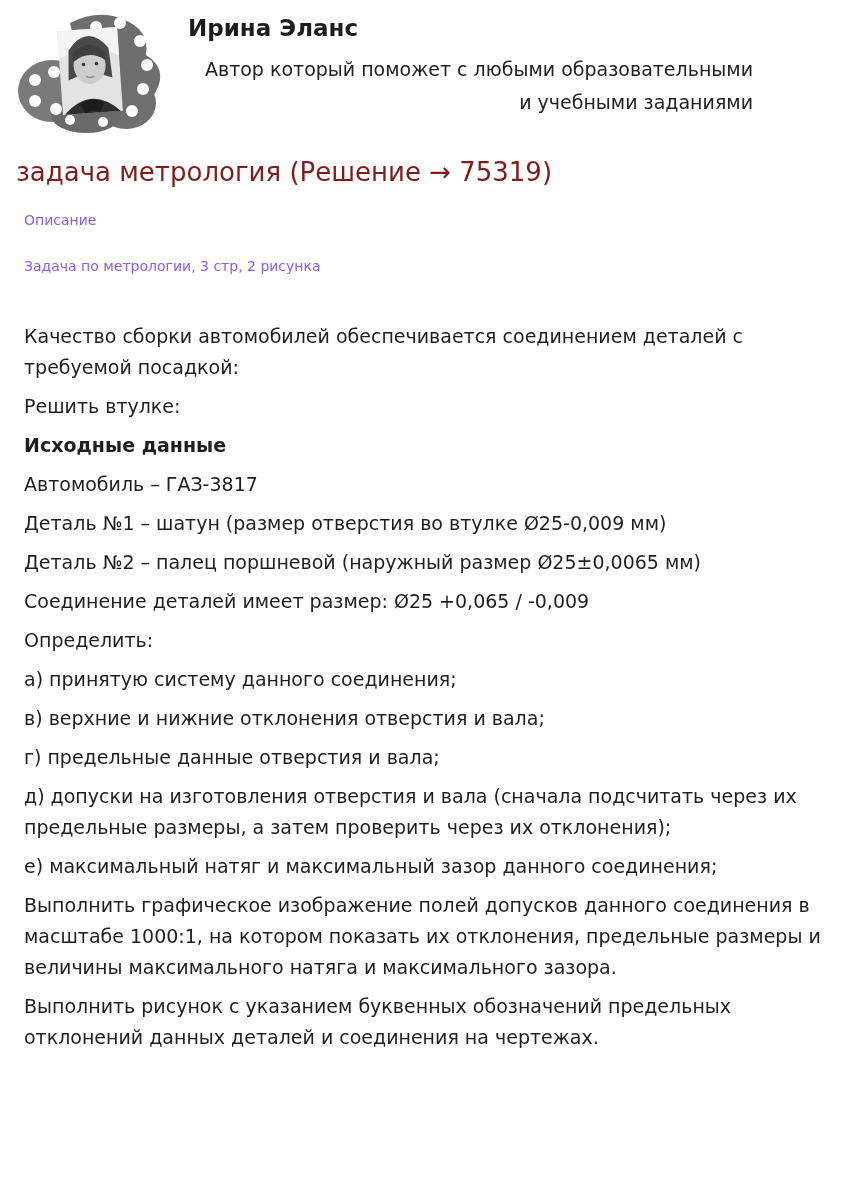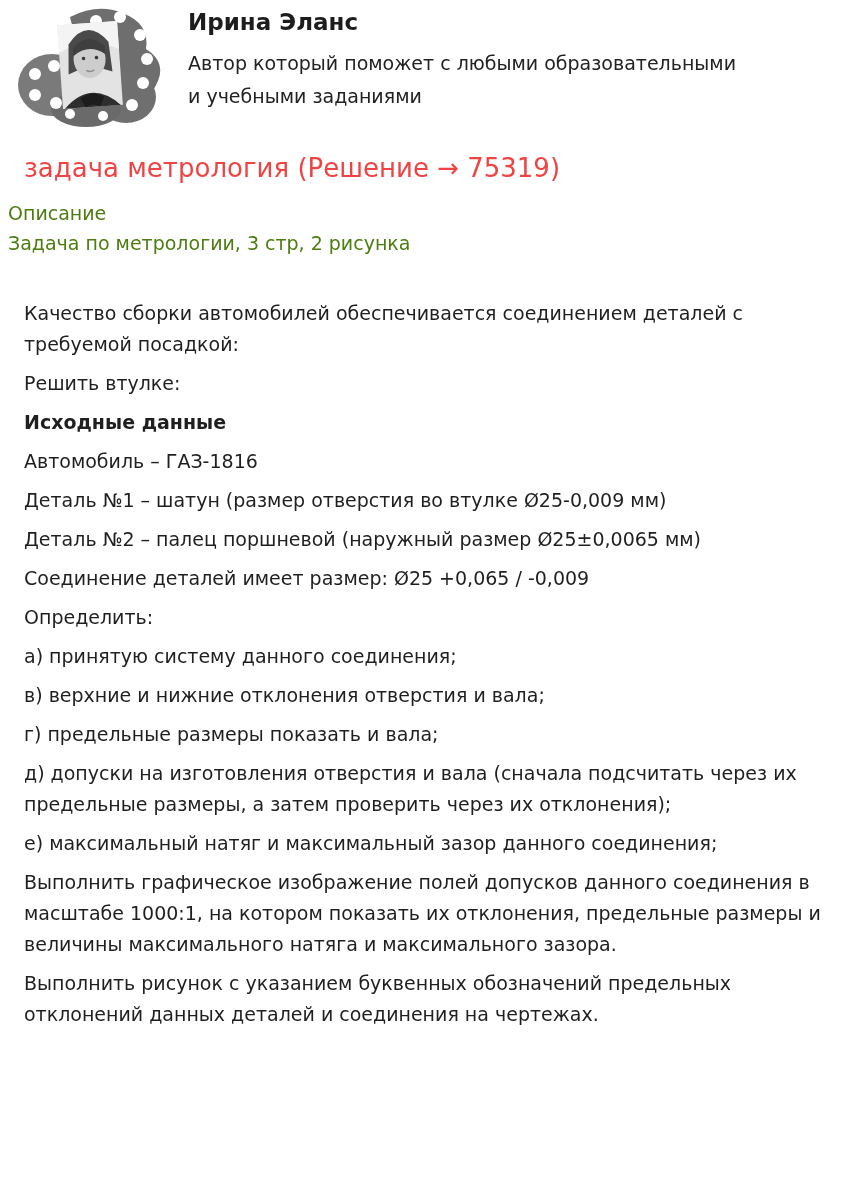--- a/index.html
+++ b/index.html
@@ -14,21 +14,21 @@
     width: 847px;
     margin: 0;
     padding: 0 8px;
   }
 
   
   .profile {
     display: flex;
     align-items: flex-start;
     gap: 18px;
-    padding-top: 1px;
+    padding-top: 7px;
     min-height: 130px;
   }
   .avatar {
     flex: 0 0 auto;
     width: 162px;
     height: 127px;
   }
   .profile-text { padding-top: 8px; }
   .author-name {
     margin: 0 0 10px 0;
@@ -36,35 +36,36 @@
     font-weight: bold;
     color: #1d1d1d;
     line-height: 1.2;
   }
   .author-desc {
     margin: 0;
     font-size: 19px;
     line-height: 33px;
     color: #222222;
     max-width: 565px;
+    text-align: right;
   }
 
   
   .page-title {
-    margin: 22px 0 13px 16px;
+    margin: 22px 0 13px 8px;
     font-size: 26px;
     font-weight: normal;
-    color: #ef4444;
+    color: #7f1d1d;
     line-height: 1.25;
   }
   .meta p {
-    margin: 0;
-    font-size: 19px;
+    margin: 16px;
+    font-size: 14px;
     line-height: 30px;
-    color: #4d7c0f;
+    color: #8b5cf6;
   }
 
   
   .body-text { margin-top: 40px; padding-bottom: 14px; }
   .para {
     margin: 0 0 8px 16px;
     font-size: 19px;
     line-height: 31px;
     color: #1f1f1f;
     max-width: 812px;
@@ -126,28 +127,28 @@
     <div class="meta">
       <p>Описание</p>
       <p>Задача по метрологии, 3 стр, 2 рисунка</p>
     </div>
 
     <div class="body-text">
 
     <p class="para">Качество сборки автомобилей обеспечивается соединением деталей с требуемой посадкой:</p>
         <p class="para">Решить втулке:</p>
         <p class="para bold">Исходные данные</p>
-        <p class="para">Автомобиль – ГАЗ-1816</p>
+        <p class="para">Автомобиль – ГАЗ-3817</p>
         <p class="para">Деталь №1 – шатун (размер отверстия во втулке Ø25-0,009 мм)</p>
         <p class="para">Деталь №2 – палец поршневой (наружный размер Ø25±0,0065 мм)</p>
         <p class="para">Соединение деталей имеет размер: Ø25 +0,065 / -0,009</p>
         <p class="para">Определить:</p>
         <p class="para">а) принятую систему данного соединения;</p>
         <p class="para">в) верхние и нижние отклонения отверстия и вала;</p>
-        <p class="para">г) предельные размеры показать и вала;</p>
+        <p class="para">г) предельные данные отверстия и вала;</p>
         <p class="para">д) допуски на изготовления отверстия и вала (сначала подсчитать через их предельные размеры, а затем проверить через их отклонения);</p>
         <p class="para">е) максимальный натяг и максимальный зазор данного соединения;</p>
         <p class="para">Выполнить графическое изображение полей допусков данного соединения в масштабе 1000:1, на котором показать их отклонения, предельные размеры и величины максимального натяга и максимального зазора.</p>
         <p class="para">Выполнить рисунок с указанием буквенных обозначений предельных отклонений данных деталей и соединения на чертежах.</p>
       </div>
   </main>
 
 </div>
 
 </body></html>

